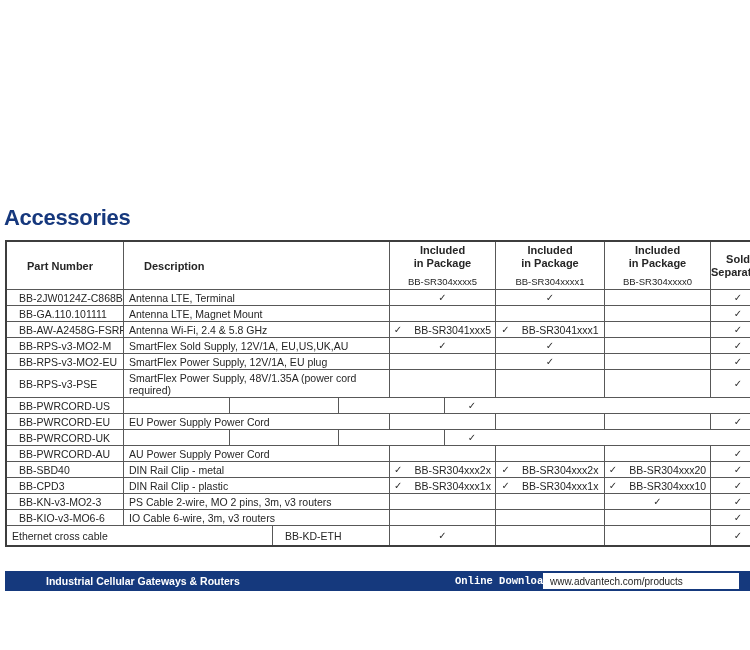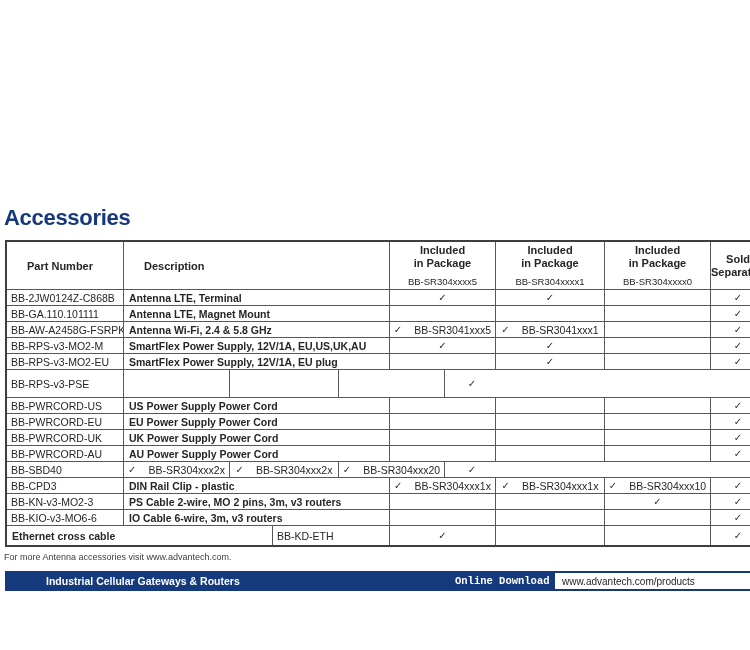--- a/index.html
+++ b/index.html
@@ -30,22 +30,22 @@
   
   .thead { height:48px; }
   .thead .cell { display:flex; flex-direction:column; justify-content:center; }
   .th-left { font-weight:bold; font-size:11px; padding-left:20px; }
   .th-center { text-align:center; }
   .hline { font-weight:bold; font-size:11px; line-height:13px; white-space:nowrap; }
   .hmodel { font-size:9.5px; line-height:12px; margin-top:6px; white-space:nowrap; }
   
   .drow { min-height:16px; }
   .drow .cell { display:flex; align-items:center; font-size:10.5px; line-height:12px; }
-  .td-part { padding-left:4px; white-space:nowrap; }
-  .td-desc { padding-left:5px; padding-right:18px;font-weight:bold; }
+  .td-part { padding-left:12px; white-space:nowrap; }
+  .td-desc { padding-left:5px; padding-right:18px; }
   .pkg-cell { justify-content:center; gap:12px; padding:0 6px; }
   .pkg-cell .lbl { white-space:nowrap; }
   .check { font-size:10px; color:#2e2e2e; }
   #rows .drow:nth-child(6)  { min-height:28px; }
   #rows .drow:nth-child(15) { min-height:19px; }
   
   .note {
     position:absolute; left:4px; top:552px;
     font-size:9px; color:#3d3d3d;
   }
@@ -56,21 +56,21 @@
   .bar-left {
     position:absolute; left:17px; top:0; line-height:20px;
     color:#ffffff; font-weight:bold; font-size:10.5px; white-space:nowrap;margin-left:24px;
   }
   .dl-label {
     position:absolute; left:450px; top:0; line-height:20px;
     color:#ffffff; font-weight:bold; font-size:10.5px; white-space:nowrap;font-family:Liberation Mono, monospace;
   }
   .urlbox {
     position:absolute; left:538px; top:2px; width:196px; height:16px;
-    background:#ffffff; display:flex; align-items:center;margin-left:12px;
+    background:#ffffff; display:flex; align-items:center;
   }
   .urlbox span { font-size:10px; color:#1e1e1e; padding-left:7px; white-space:nowrap; }
 </style>
 </head>
 <body>
 
 <div class="page">
 
   <div class="title">Accessories</div>
 
@@ -134,21 +134,21 @@
             <div class="check">✓</div>
             <div class="lbl">BB-SR3041xxx1</div>
           </div>
           <div class="cell c-p0 pkg-cell"></div>
           <div class="cell c-sold pkg-cell">
             <div class="check">✓</div>
           </div>
         </div>
         <div class="trow drow">
           <div class="cell c-part td-part">BB-RPS-v3-MO2-M</div>
-          <div class="cell c-desc td-desc">SmartFlex Power Supply, 12V/1A, EU,US,UK,AU</div>
+          <div class="cell c-desc td-desc">SmartFlex Sold Supply, 12V/1A, EU,US,UK,AU</div>
           <div class="cell c-p5 pkg-cell">
             <div class="check">✓</div>
           </div>
           <div class="cell c-p1 pkg-cell">
             <div class="check">✓</div>
           </div>
           <div class="cell c-p0 pkg-cell"></div>
           <div class="cell c-sold pkg-cell">
             <div class="check">✓</div>
           </div>
@@ -160,69 +160,69 @@
           <div class="cell c-p1 pkg-cell">
             <div class="check">✓</div>
           </div>
           <div class="cell c-p0 pkg-cell"></div>
           <div class="cell c-sold pkg-cell">
             <div class="check">✓</div>
           </div>
         </div>
         <div class="trow drow">
           <div class="cell c-part td-part">BB-RPS-v3-PSE</div>
+          <div class="cell c-desc td-desc">SmartFlex Power Supply, 48V/1.35A (power cord required)</div>
           <div class="cell c-p5 pkg-cell"></div>
           <div class="cell c-p1 pkg-cell"></div>
           <div class="cell c-p0 pkg-cell"></div>
           <div class="cell c-sold pkg-cell">
             <div class="check">✓</div>
           </div>
         </div>
         <div class="trow drow">
           <div class="cell c-part td-part">BB-PWRCORD-US</div>
-          <div class="cell c-desc td-desc">US Power Supply Power Cord</div>
           <div class="cell c-p5 pkg-cell"></div>
           <div class="cell c-p1 pkg-cell"></div>
           <div class="cell c-p0 pkg-cell"></div>
           <div class="cell c-sold pkg-cell">
             <div class="check">✓</div>
           </div>
         </div>
         <div class="trow drow">
           <div class="cell c-part td-part">BB-PWRCORD-EU</div>
           <div class="cell c-desc td-desc">EU Power Supply Power Cord</div>
           <div class="cell c-p5 pkg-cell"></div>
           <div class="cell c-p1 pkg-cell"></div>
           <div class="cell c-p0 pkg-cell"></div>
           <div class="cell c-sold pkg-cell">
             <div class="check">✓</div>
           </div>
         </div>
         <div class="trow drow">
           <div class="cell c-part td-part">BB-PWRCORD-UK</div>
-          <div class="cell c-desc td-desc">UK Power Supply Power Cord</div>
           <div class="cell c-p5 pkg-cell"></div>
           <div class="cell c-p1 pkg-cell"></div>
           <div class="cell c-p0 pkg-cell"></div>
           <div class="cell c-sold pkg-cell">
             <div class="check">✓</div>
           </div>
         </div>
         <div class="trow drow">
           <div class="cell c-part td-part">BB-PWRCORD-AU</div>
           <div class="cell c-desc td-desc">AU Power Supply Power Cord</div>
           <div class="cell c-p5 pkg-cell"></div>
           <div class="cell c-p1 pkg-cell"></div>
           <div class="cell c-p0 pkg-cell"></div>
           <div class="cell c-sold pkg-cell">
             <div class="check">✓</div>
           </div>
         </div>
         <div class="trow drow">
           <div class="cell c-part td-part">BB-SBD40</div>
+          <div class="cell c-desc td-desc">DIN Rail Clip - metal</div>
           <div class="cell c-p5 pkg-cell">
             <div class="check">✓</div>
             <div class="lbl">BB-SR304xxx2x</div>
           </div>
           <div class="cell c-p1 pkg-cell">
             <div class="check">✓</div>
             <div class="lbl">BB-SR304xxx2x</div>
           </div>
           <div class="cell c-p0 pkg-cell">
             <div class="check">✓</div>
@@ -281,21 +281,20 @@
           </div>
           <div class="cell c-p1 pkg-cell"></div>
           <div class="cell c-p0 pkg-cell"></div>
           <div class="cell c-sold pkg-cell">
             <div class="check">✓</div>
           </div>
         </div>
       </div>
   </div>
 
-  <div class="note">For more Antenna accessories visit www.advantech.com.</div>
 
   <div class="bar">
     <span class="bar-left">Industrial Cellular Gateways &amp; Routers</span>
     <span class="dl-label">Online Download</span>
     <span class="urlbox">
       <span>www.advantech.com/products</span>
     </span>
   </div>
 
 </div>

